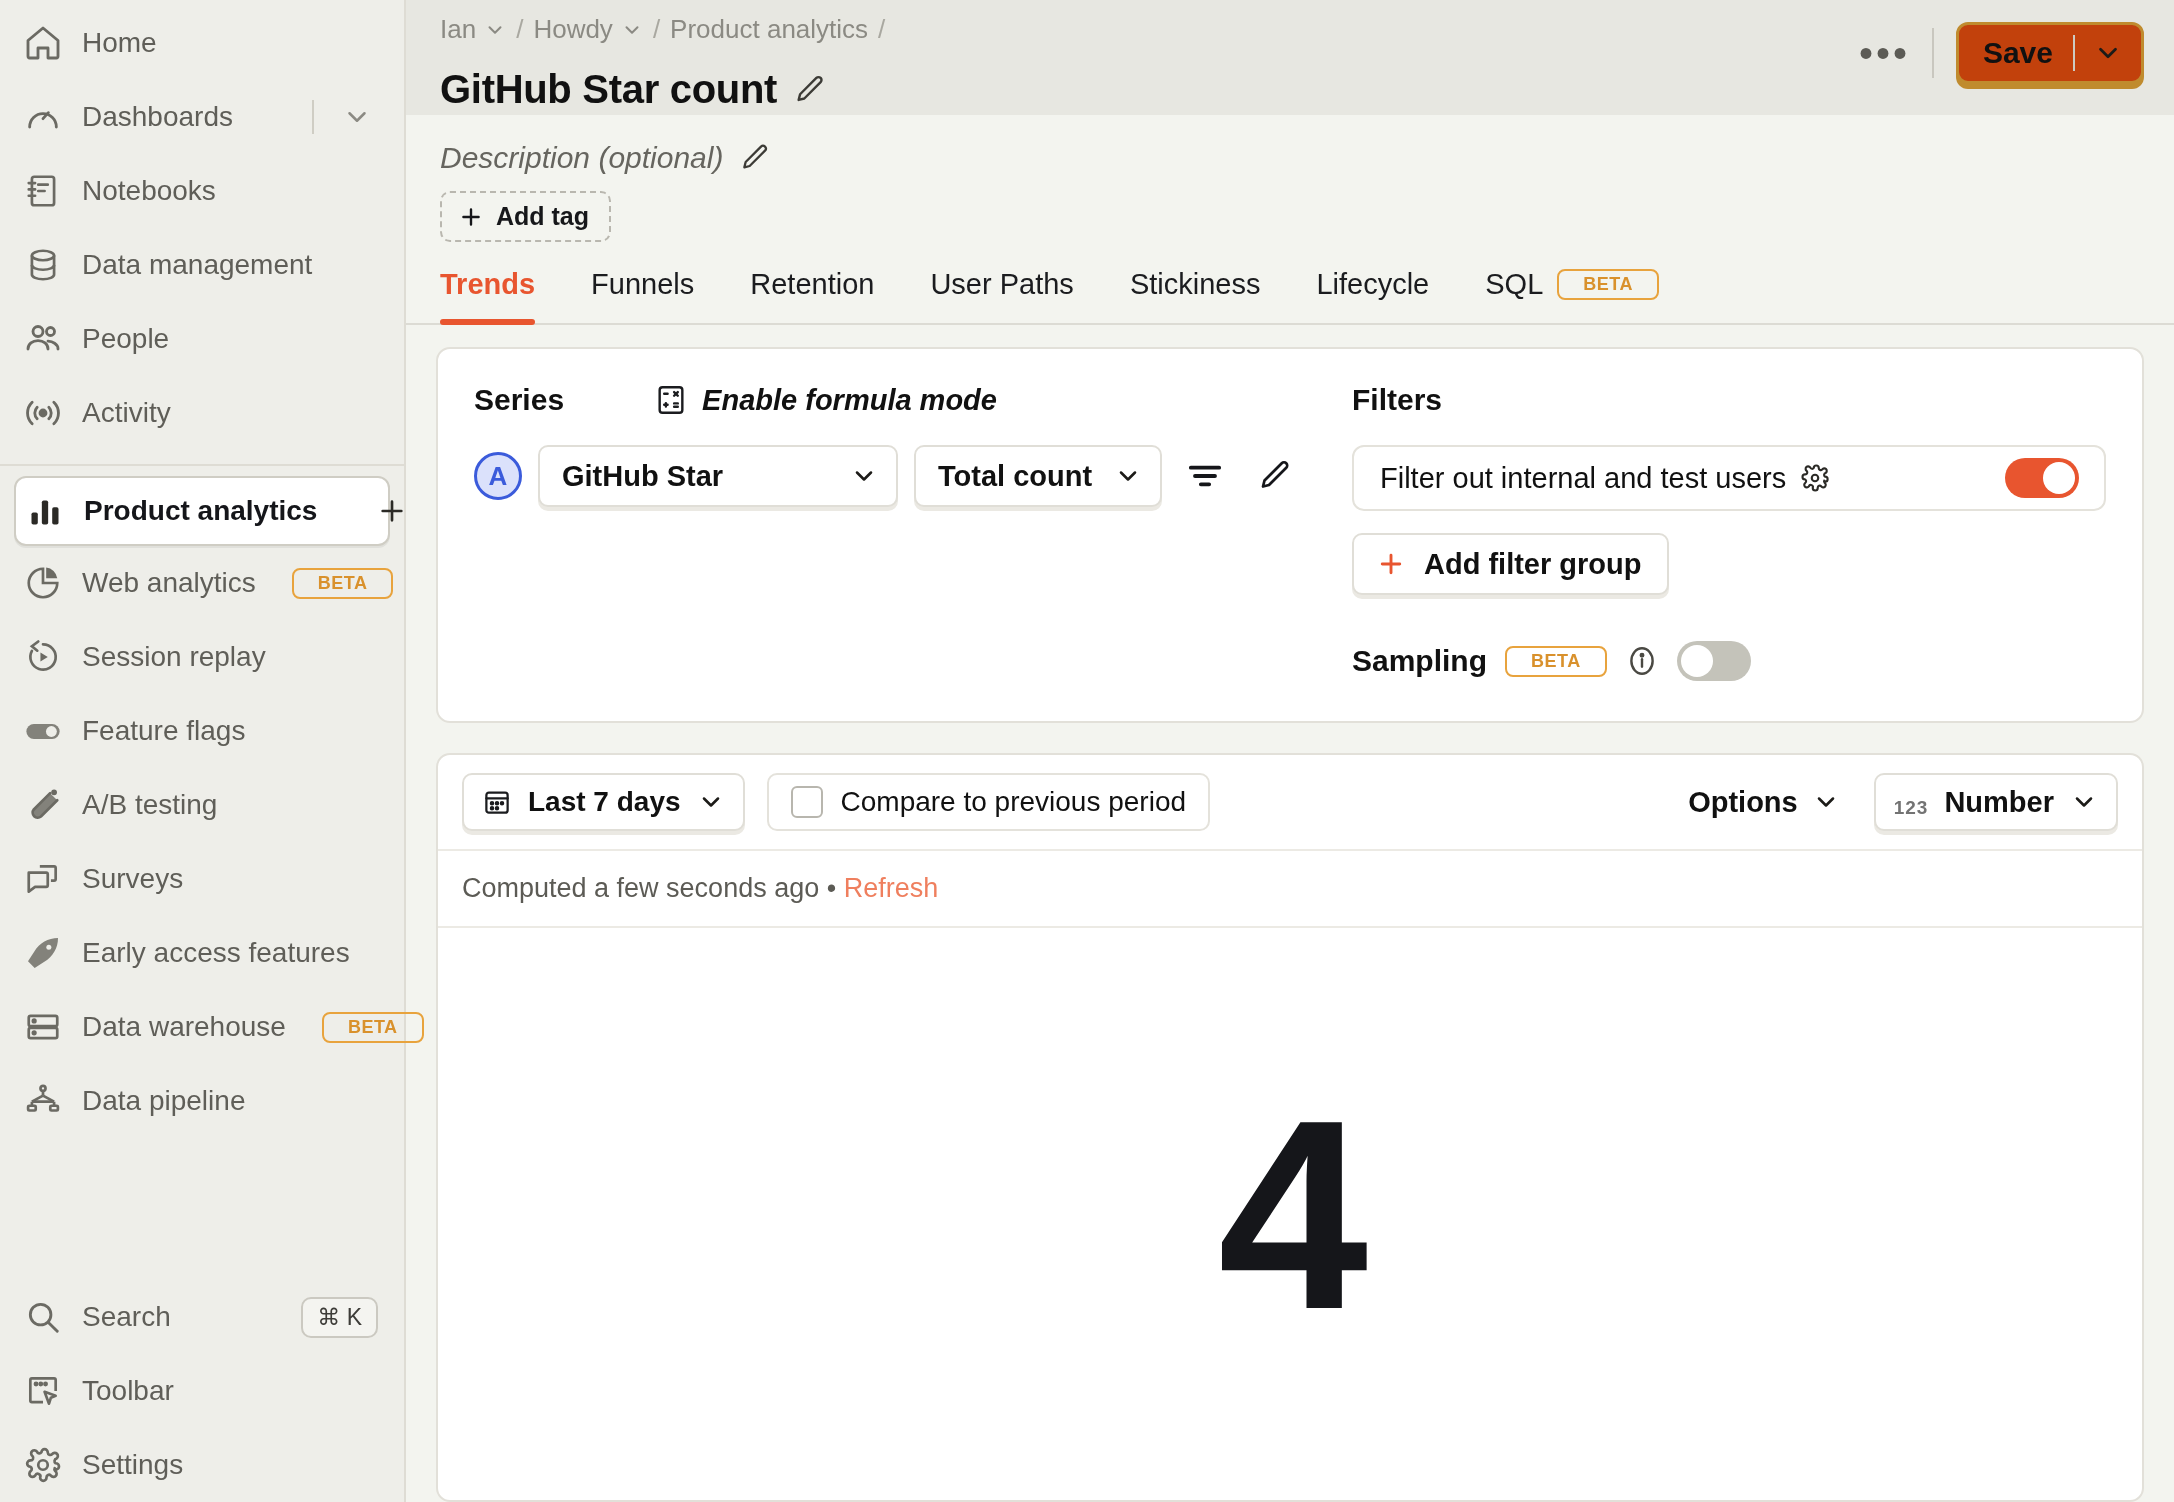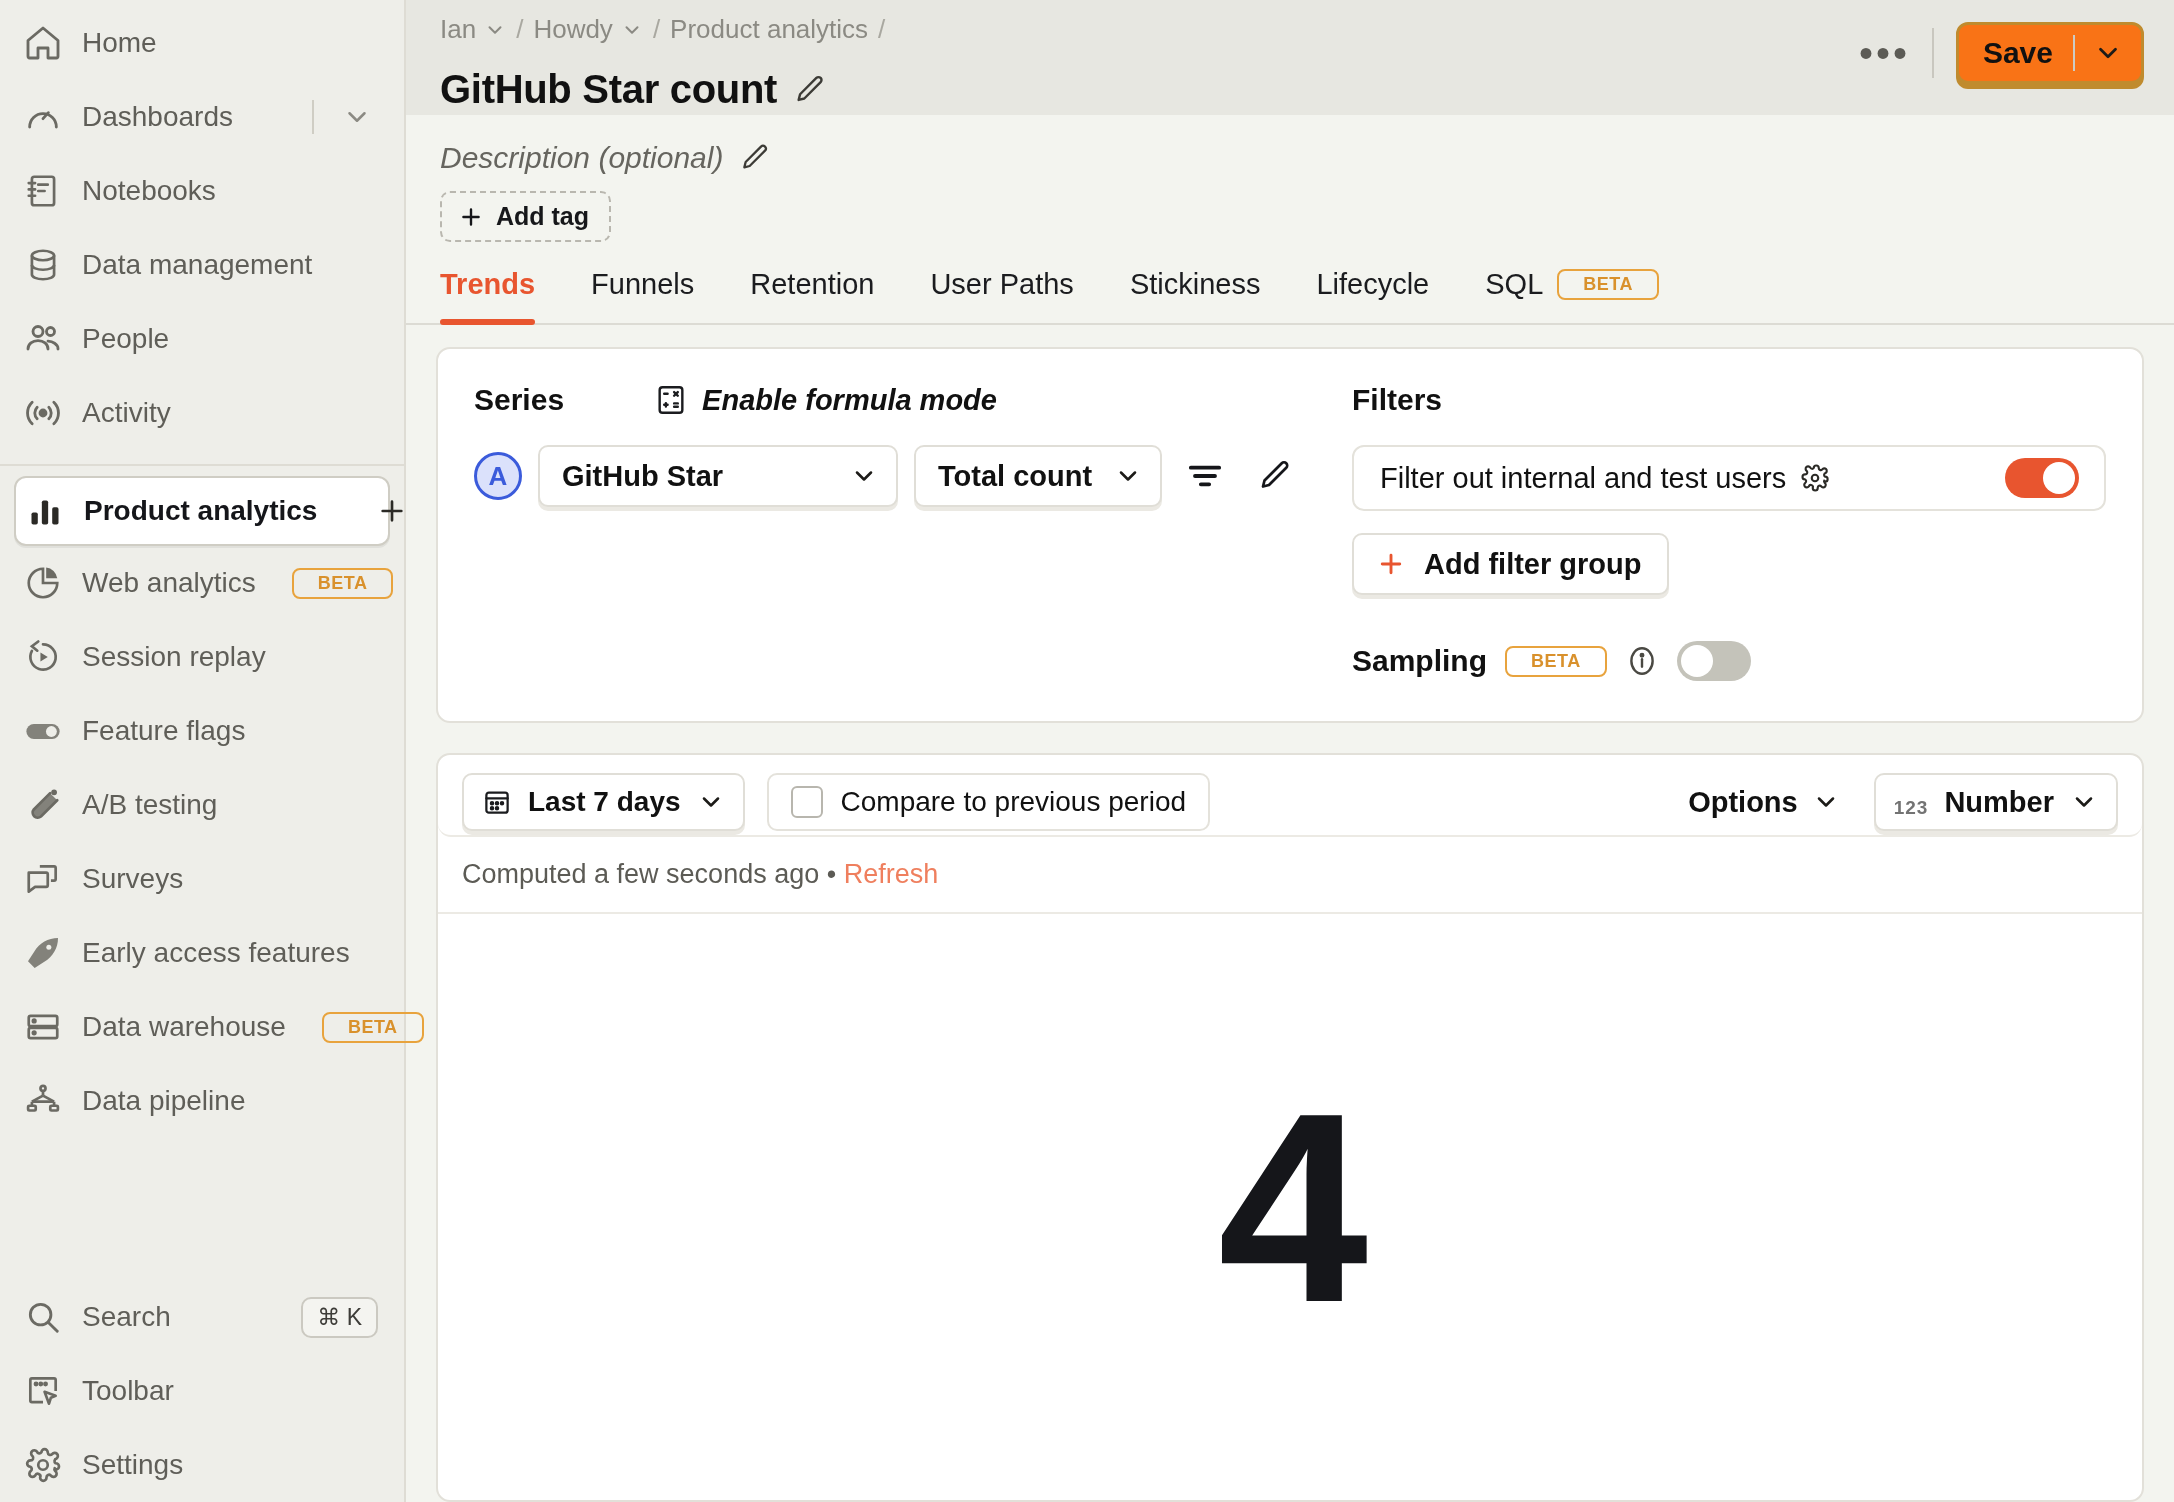--- a/index.html
+++ b/index.html
@@ -81,21 +81,21 @@
   .crumb { display: flex; align-items: center; gap: 8px; cursor: pointer; }
   .crumb-sep { color: #a9a8a0; }
   .title-row { display: flex; align-items: center; gap: 16px; margin-top: 22px; }
   .page-title { font-size: 40px; font-weight: 700; color: #111; letter-spacing: -0.3px; }
 
   .top-right { display: flex; align-items: center; gap: 22px; padding-top: 8px; }
   .dots { font-size: 40px; color: #5c5b55; letter-spacing: 3px; line-height: 14px; cursor: pointer; }
   .vsep { width: 2px; height: 50px; background: #c9c7bf; }
   .save-btn {
     display: flex; align-items: center;
-    background: #f97316;
+    background: #c2410c;
     border: 3px solid #c08b2e;
     border-radius: 12px;
     box-shadow: 0 5px 0 #c08b2e;
     height: 62px;
     cursor: pointer;
   }
   .save-btn .txt { font-size: 30px; font-weight: 700; color: #111; padding: 0 20px 0 24px; }
   .save-btn .sep { width: 2px; height: 36px; background: #cdcbc3; }
   .save-btn .cv { padding: 0 18px; display:flex; align-items:center; }
 
@@ -188,23 +188,22 @@
     box-shadow: 0 4px 0 #ebe9e3;
     height: 62px; padding: 0 26px 0 22px;
     font-size: 29px; font-weight: 700; color: #111; cursor:pointer;
   }
   .sampling-row { display:flex; align-items:center; gap: 18px; margin-top: 46px; }
   .sampling-row .lbl { font-size: 30px; font-weight: 700; color:#111; }
 
   .result-card { flex: 1 1 auto; display: flex; flex-direction: column; min-height: 0; overflow: hidden; }
   .toolbar-row {
     display:flex; align-items:center; justify-content: space-between;
-    padding: 18px 24px 4px 24px;
+    padding: 18px 24px 18px 24px;
     border-bottom: 2px solid #eceae4;
-    border-radius: 13px;
   }
   .toolbar-left { display:flex; align-items:center; gap: 22px; }
   .toolbar-right { display:flex; align-items:center; gap: 34px; }
   .date-btn {
     display:flex; align-items:center; gap: 16px;
     background:#fff; border:2px solid #e0ded7; border-radius: 10px;
     box-shadow: 0 4px 0 #ebe9e3;
     height: 58px; padding: 0 18px; font-size:28px; font-weight:700; color:#111; cursor:pointer;
   }
   .cmp-box {

